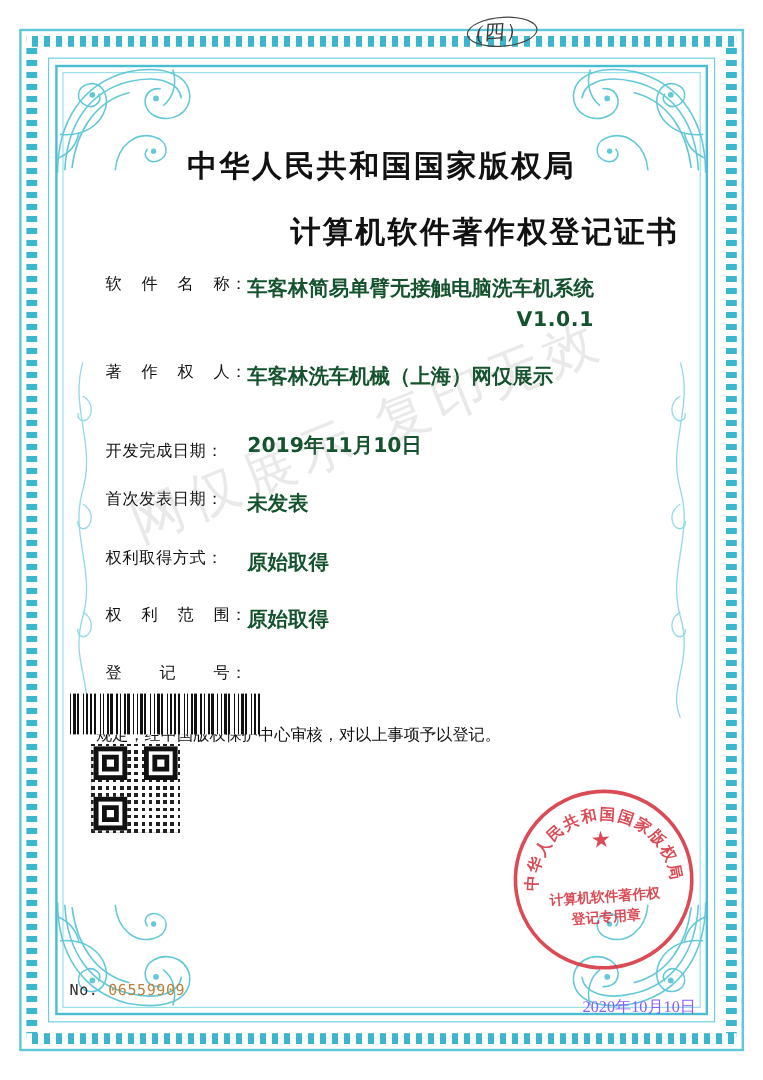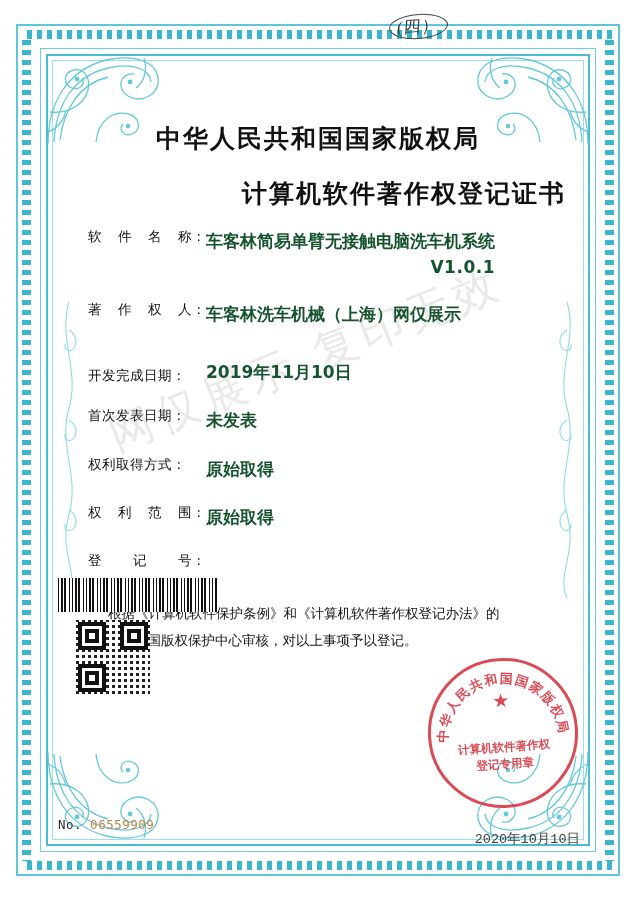--- a/index.html
+++ b/index.html
@@ -302,22 +302,22 @@
     color: #2e2e2e;
     font-family: "DejaVu Sans Mono", monospace;
     letter-spacing: .5px;
   }
   .footer-no .num { color: #b8823f; }
   .footer-date {
     position: absolute;
     right: 56px;
     bottom: 52px;
     font-size: 13.5px;
-    color: #404040;
-    font-family: Liberation Mono, monospace;
+    color: #8b5cf6;
+    font-family: Liberation Serif, serif;
   }
 
   
   .watermark {
     position: absolute;
     left: 96px;
     top: 330px;
     font-size: 44px;
     font-family: "DejaVu Sans", sans-serif;
     color: rgba(120,120,120,0.16);
@@ -477,21 +477,20 @@
         <div class="label spread">
           <span>登</span>
           <span>记</span>
           <span>号：</span>
         </div>
       </div>
 
     </div>
 
     <div class="statement">
-      <span class="l1">根据《计算机软件保护条例》和《计算机软件著作权登记办法》的</span>
       <span class="l2">规定，经中国版权保护中心审核，对以上事项予以登记。</span>
     </div>
   </div>
 
   <div class="watermark">网仅展示 复印无效</div>
 
   <div class="codes">
     <div class="barcode"></div>
     <div class="qr">
         <span class="qr-b"></span>

